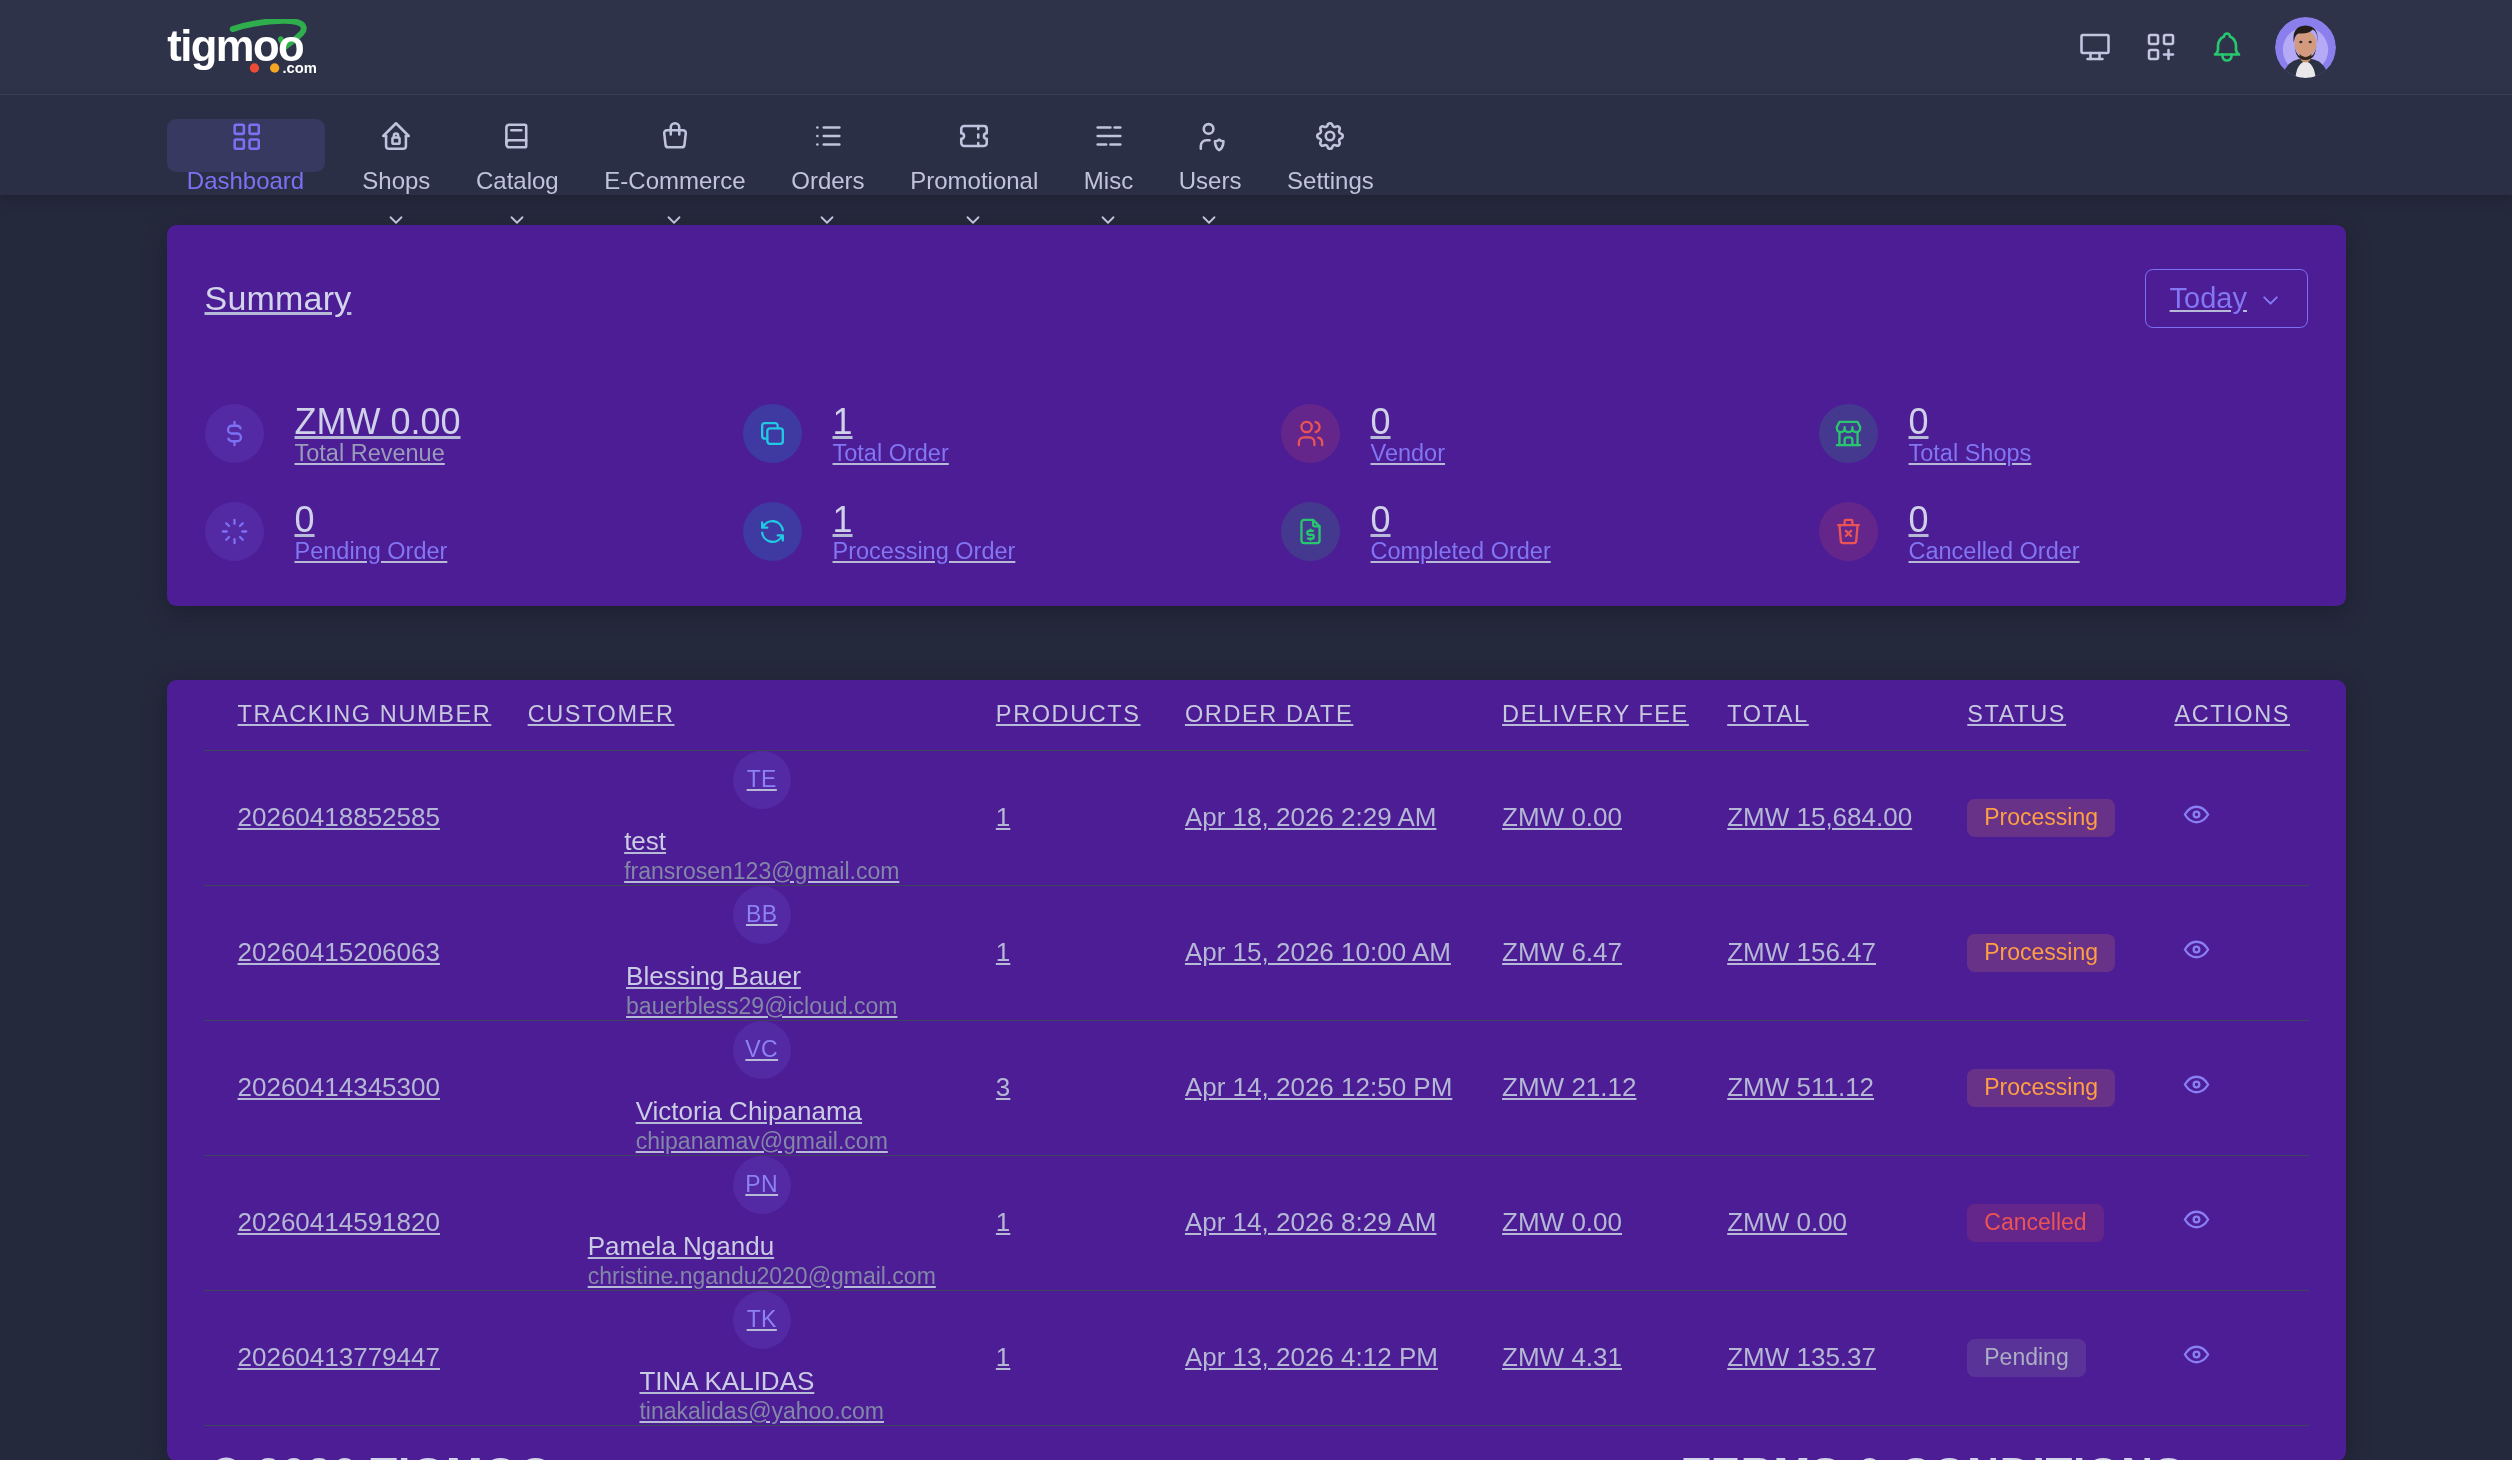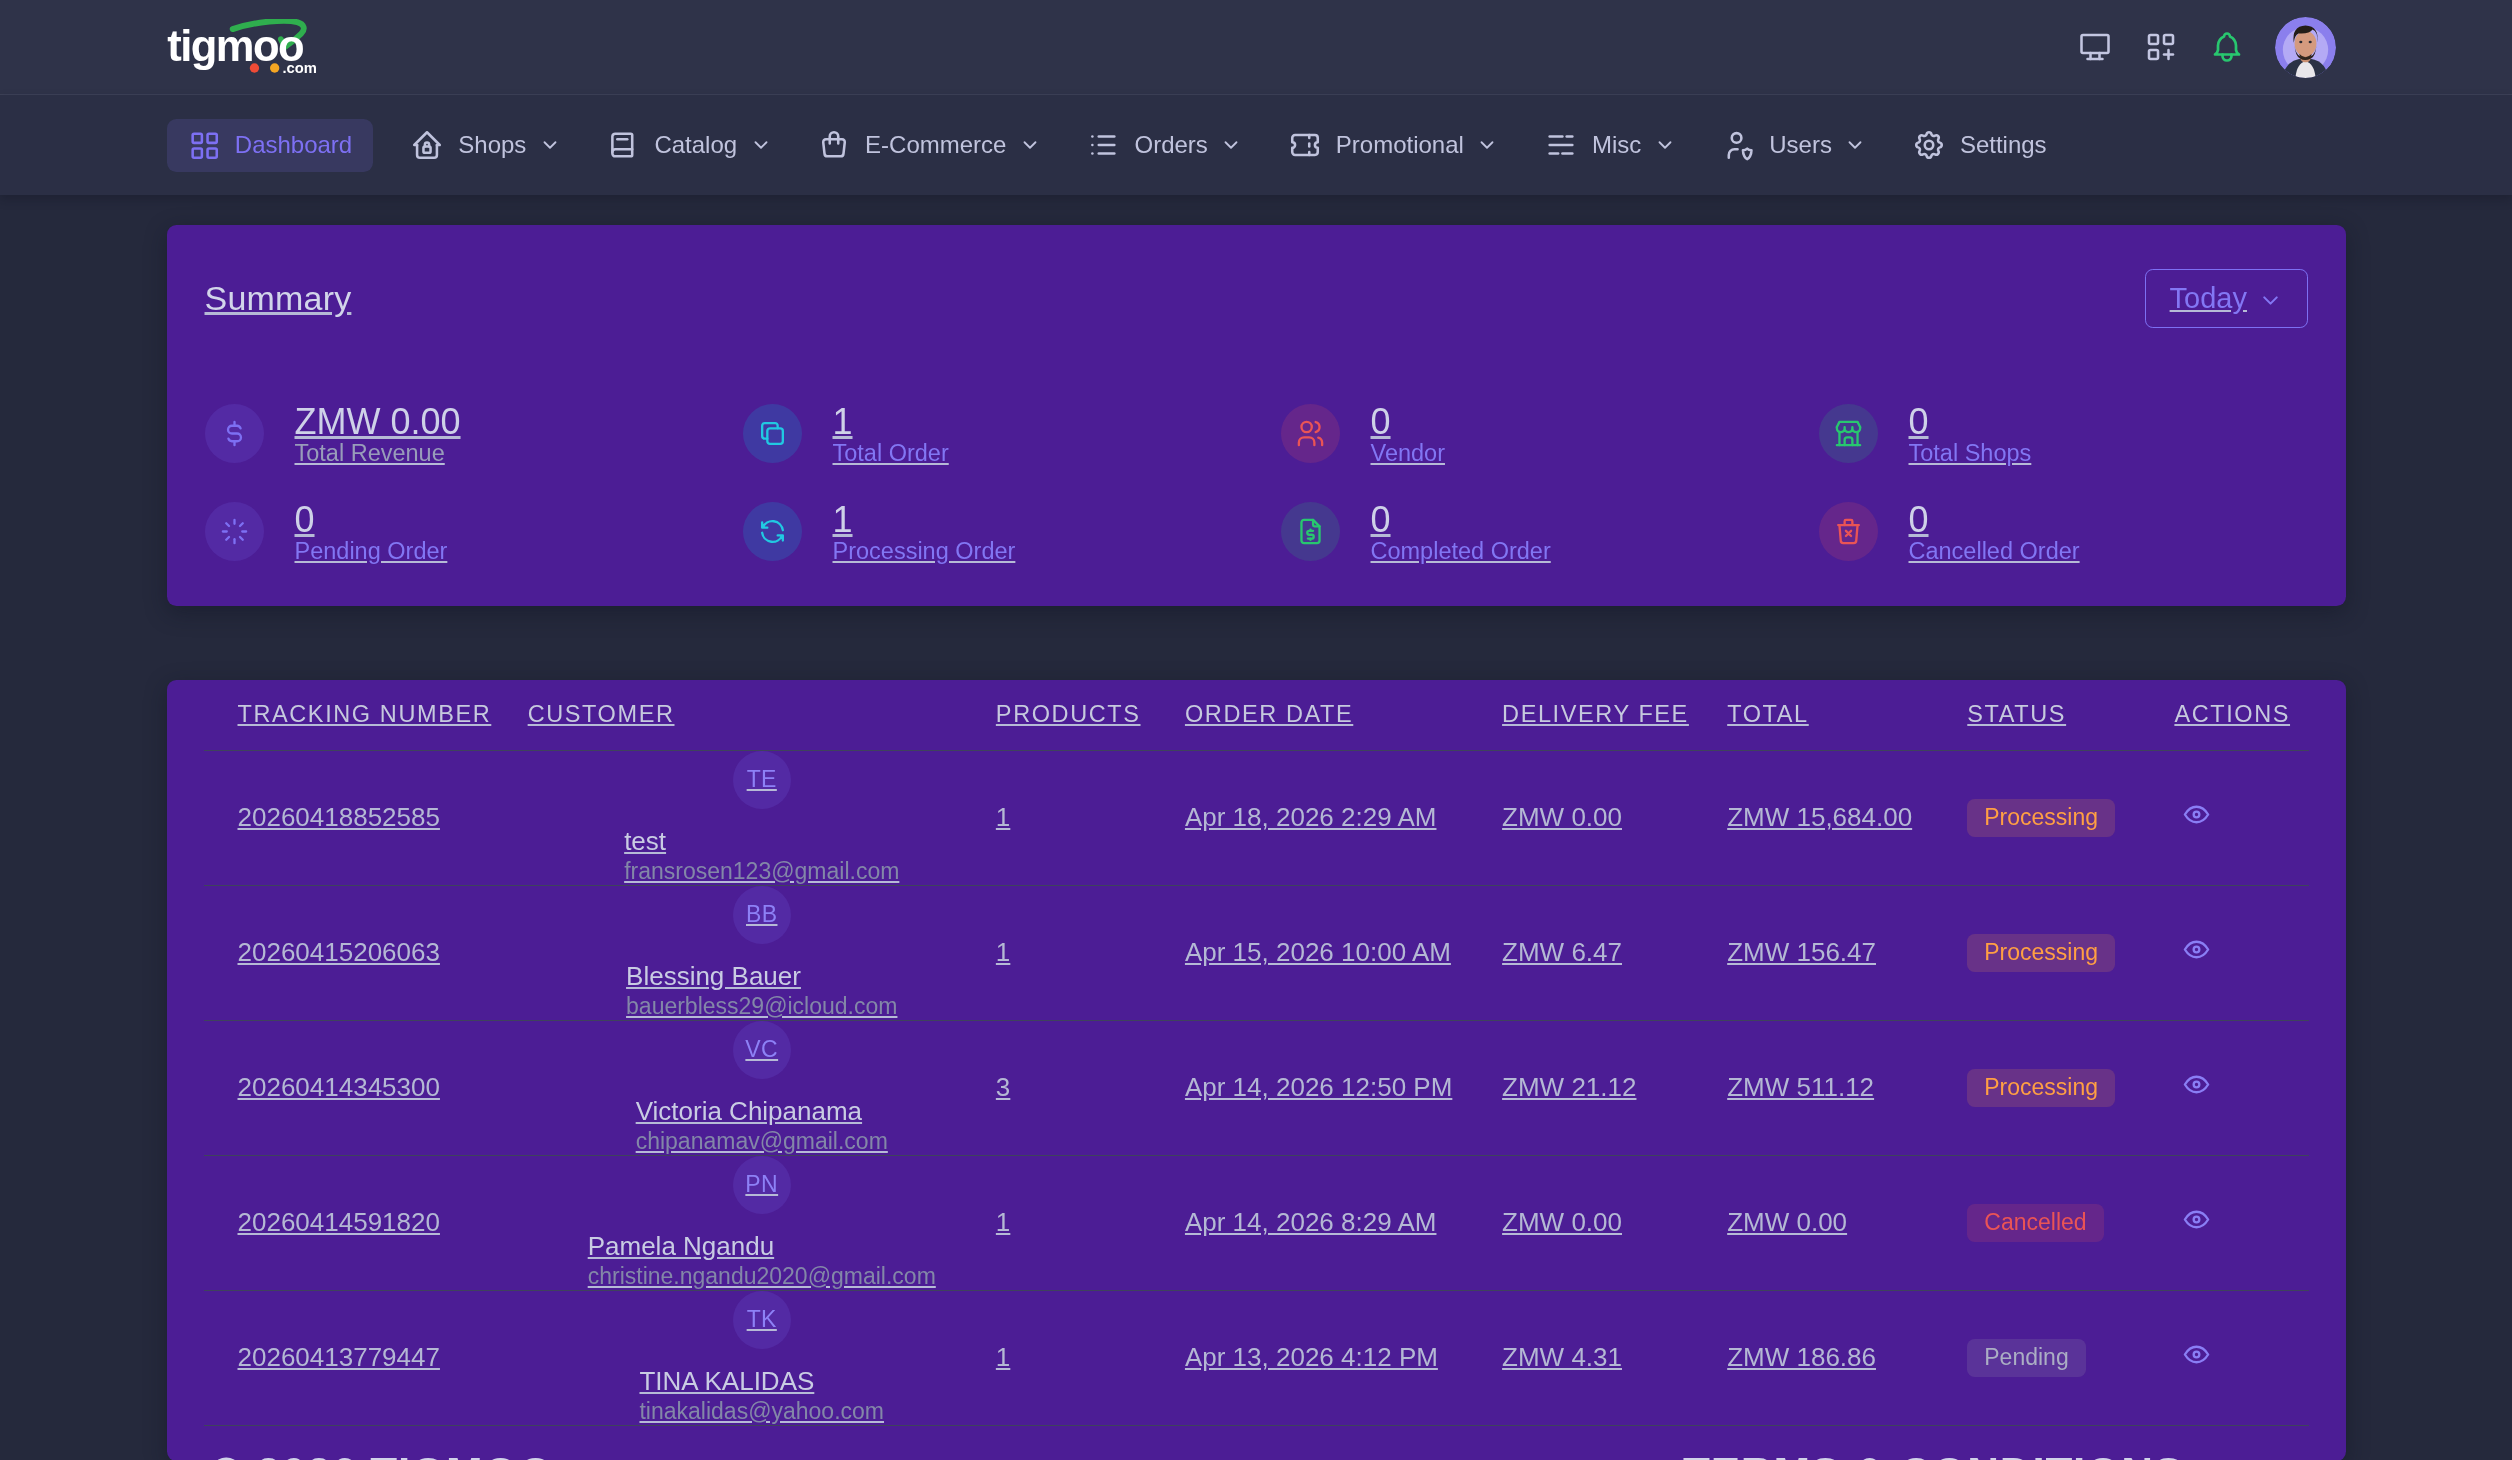--- a/index.html
+++ b/index.html
@@ -20,21 +20,21 @@
   .tb-icon { width:36px; height:36px; color:#c3c6e1; display:inline-flex; cursor:pointer; }
   .tb-icon svg { width:100%; height:100%; }
   .tb-icon.bell { color:#28c76f; }
   .avatar-wrap { width:61px; height:61px; border-radius:50%; overflow:hidden; cursor:pointer; }
   .avatar-wrap svg { width:100%; height:100%; display:block; }
 
   
   .menubar { height:100px; background:#2b2f45; box-shadow:0 4.7px 9.4px rgba(18,21,35,.35); position:relative; }
   .nav-inner { height:100%; display:flex; align-items:center; gap:30px; }
   .nav-item { display:flex; align-items:center; gap:14px; padding:0 7.8px; height:53px; color:#c0c3dd;
-              font-size:24px; cursor:pointer; white-space:nowrap; border-radius:9.4px; }
+              font-size:24px; cursor:pointer; white-space:nowrap; border-radius:9.4px;flex-direction:column; }
   .nav-item .nav-ic { width:34px; height:34px; display:inline-flex; }
   .nav-item .nav-ic svg { width:100%; height:100%; }
   .nav-item .chev { width:22px; height:22px; display:inline-flex; margin-left:-1.6px; }
   .nav-item .chev svg { width:100%; height:100%; }
   .nav-item.active { background:rgba(125,112,243,.16); color:#7d70f3; padding:0 20.3px; }
 
   
   main.container { padding-top:30px; }
   .card { background:#4c1d95; border-radius:9.4px; box-shadow:0 6.3px 22px rgba(15,18,33,.42);text-decoration:underline; }
   .card + .card { margin-top:23.5px; }
@@ -697,21 +697,21 @@
         <span class="cust-avatar">TK</span>
         <span>
           <div class="cust-name">TINA KALIDAS</div>
           <div class="cust-email">tinakalidas@yahoo.com</div>
         </span>
       </div>
     </td>
     <td>1</td>
     <td>Apr 13, 2026 4:12 PM</td>
     <td>ZMW 4.31</td>
-    <td>ZMW 186.86</td>
+    <td>ZMW 135.37</td>
     <td><span class="badge pending">Pending</span></td>
     <td><span class="eye-btn">
                     <svg viewBox="0 0 40 40" width="31" height="31">
                       <use href="#i-eye"></use>
                     </svg>
                   </span></td>
   </tr>
 </tbody>
         </table>
       </div>

